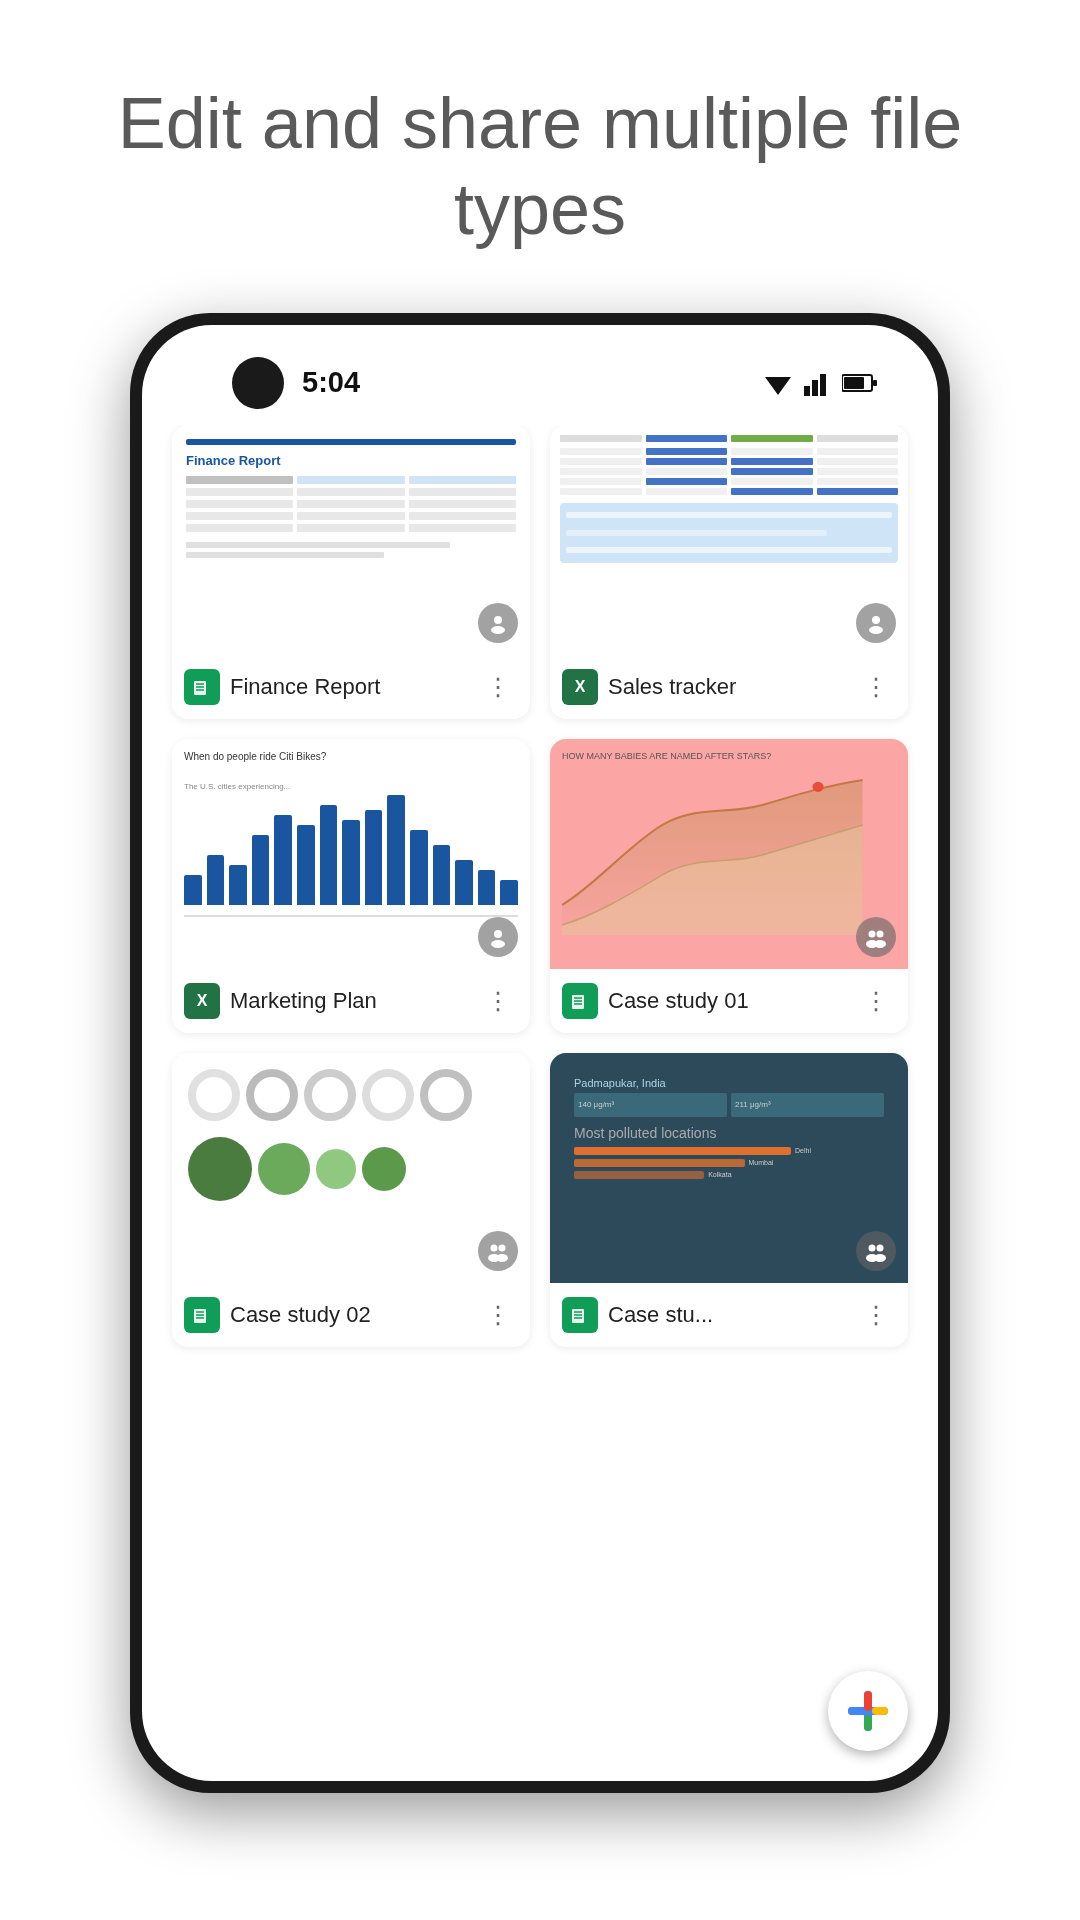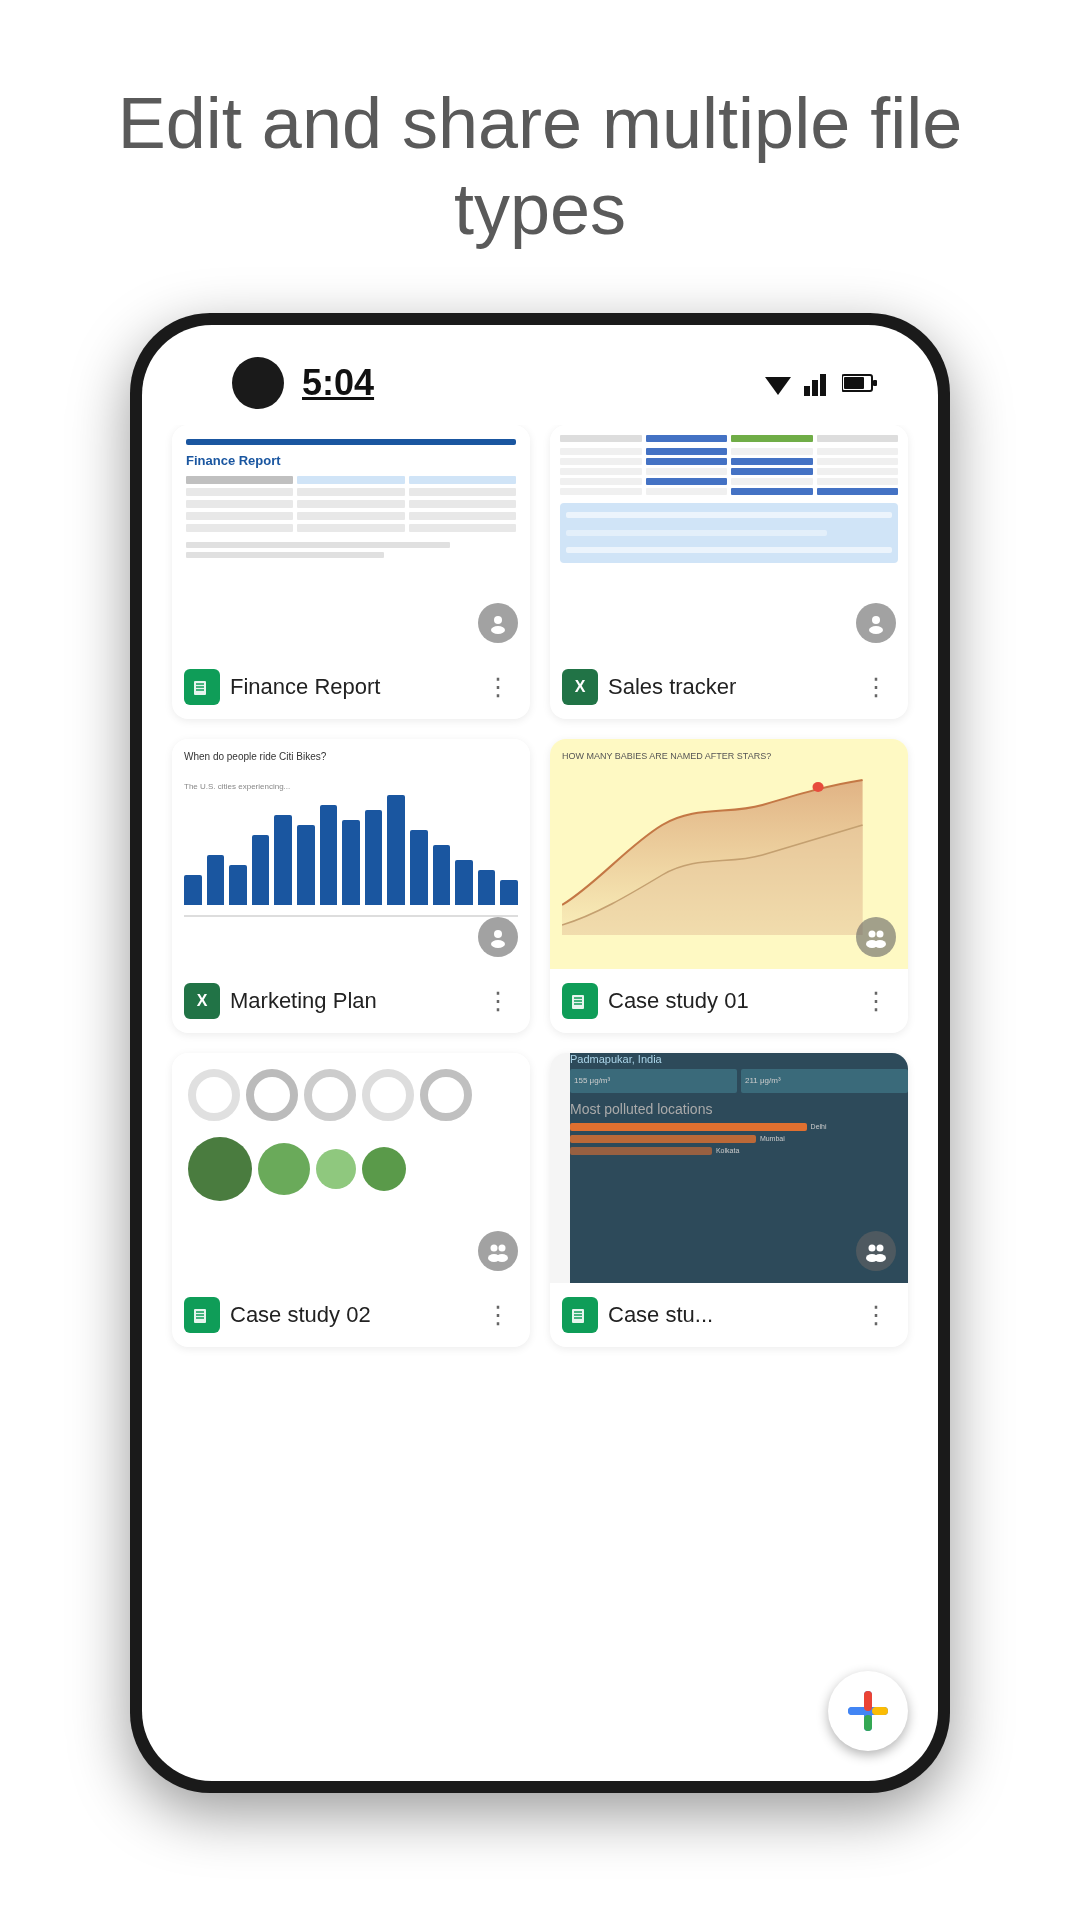--- a/index.html
+++ b/index.html
@@ -69,24 +69,23 @@
       left: 0; right: 0;
       height: 60px;
       display: flex;
       align-items: center;
       justify-content: space-between;
       padding: 0 60px 0 160px;
       z-index: 5;
     }
 
     .status-time {
-      font-size: 36px;
+      font-size: 29px;
       font-weight: 600;
       color: #111;
-      text-decoration: underline;
     }
 
     .status-icons {
       display: flex;
       align-items: center;
       gap: 10px;
     }
 
     
     .app-content {
@@ -402,21 +401,21 @@
 
     .thumb-bar {
       flex: 1;
       background: #1a56a0;
       border-radius: 2px 2px 0 0;
       min-height: 10px;
     }
 
     
     .thumb-case1 {
-      background: #fef9c3;
+      background: #fca5a5;
       padding: 12px;
       width: 100%;
       height: 100%;
     }
 
     
     .thumb-case2 {
       background: white;
       padding: 12px;
       width: 100%;
@@ -730,25 +729,25 @@
                     <line x1="4" y1="13" x2="12" y2="13" stroke="#0f9d58" stroke-width="1.5"></line>
                   </svg>
               </div>
               <span class="file-name">Case study 02</span>
               <span class="file-menu-icon">⋮</span>
             </div>
           </div>
 
           <div class="file-card">
             <div class="file-thumbnail">
-              <div style="background:#2d4a5a;width:100%;height:100%;padding:0;margin-left:20px;">
+              <div style="background:#2d4a5a;width:100%;height:100%;padding:24px;">
                 <div style="font-size:11px;color:#aad4e8;margin-bottom:4px;">Padmapukar, India</div>
                 <div style="display:flex;gap:4px;flex-wrap:wrap;margin-bottom:8px;">
                   <div style="background:#3a6a7a;height:24px;flex:1;border-radius:2px;display:flex;align-items:center;padding:0 4px;">
-                    <div style="font-size:8px;color:#ccc;">155 μg/m³</div>
+                    <div style="font-size:8px;color:#ccc;">140 μg/m³</div>
                   </div>
                   <div style="background:#3a6a7a;height:24px;flex:1;border-radius:2px;display:flex;align-items:center;padding:0 4px;">
                     <div style="font-size:8px;color:#ccc;">211 μg/m³</div>
                   </div>
                 </div>
                 <div style="font-size:14px;color:#aaa;margin-bottom:6px;">Most polluted locations</div>
                 <div style="display:flex;flex-direction:column;gap:4px;">
                   <div style="display:flex;align-items:center;gap:4px;">
                     <div style="width:70%;height:8px;background:#e07030;border-radius:2px;"></div>
                     <div style="font-size:7px;color:#ccc;">Delhi</div>

